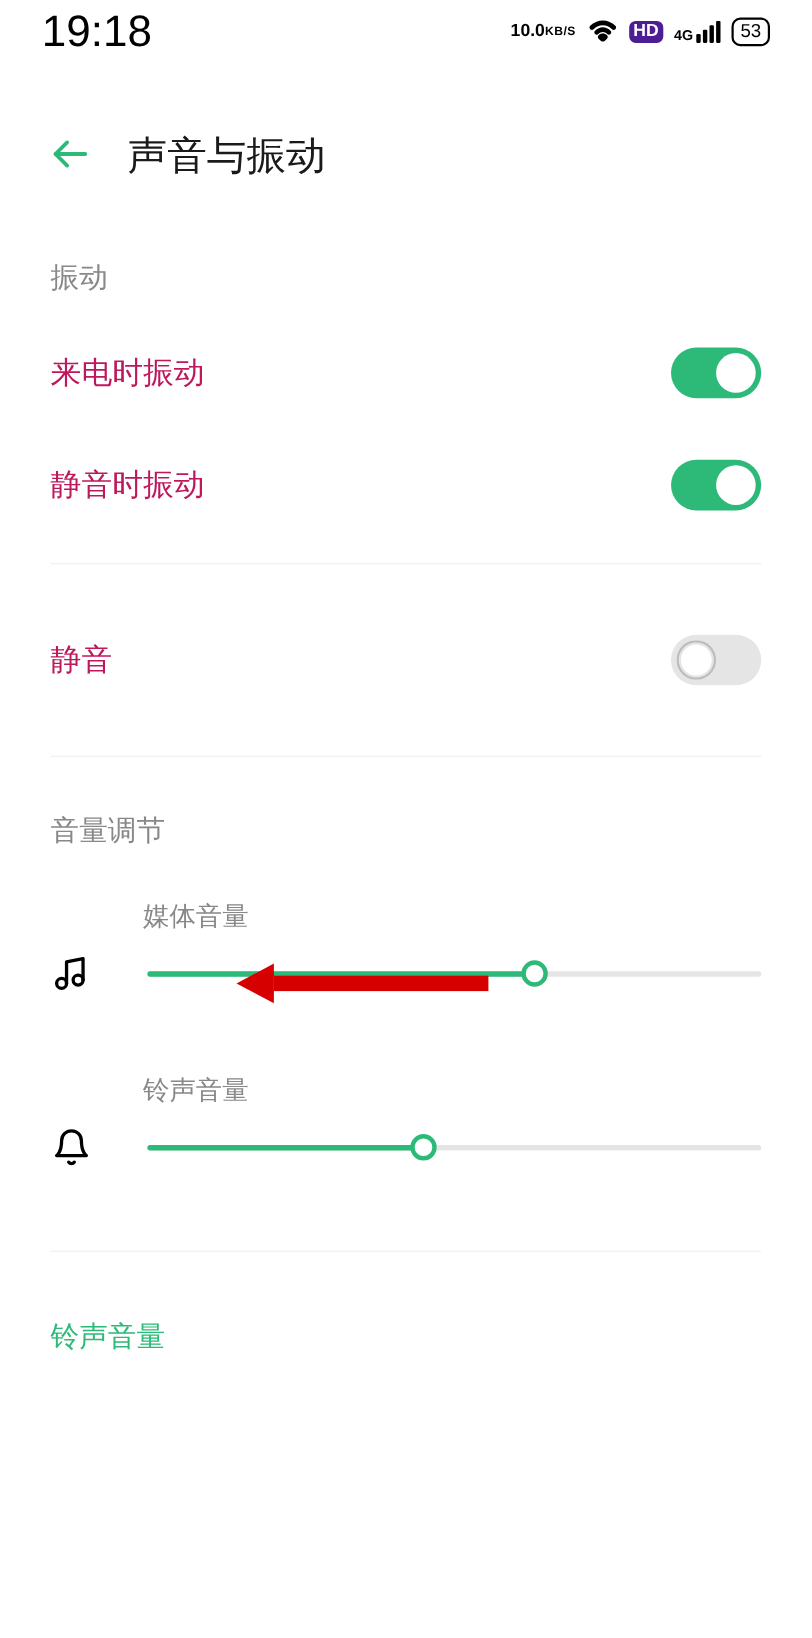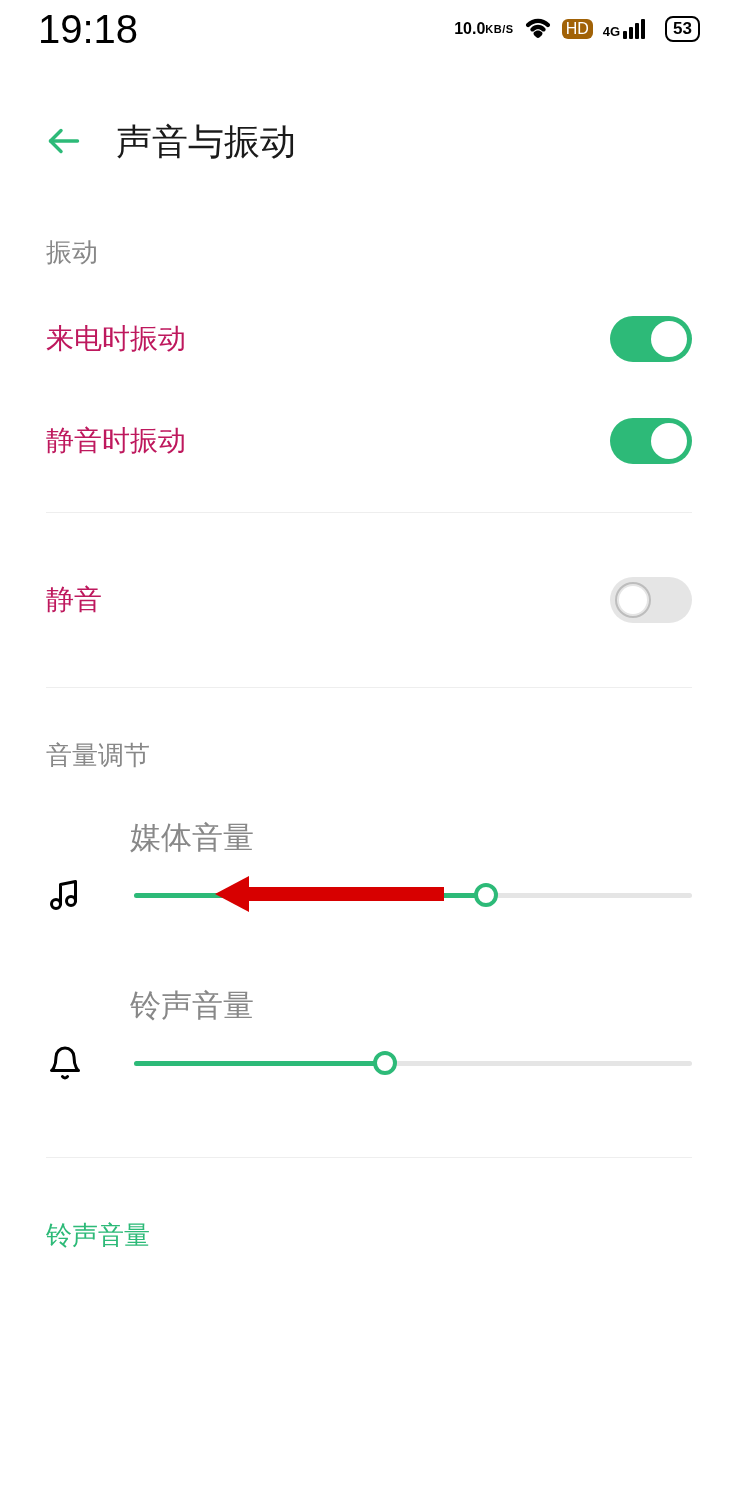--- a/index.html
+++ b/index.html
@@ -38,25 +38,25 @@
     .kbs {
       display: inline-flex;
       align-items: center;
       font-size: 15px;
       line-height: 1;
       font-weight: 600;
     }
     .kbs .top { font-size: 16px; }
     .kbs .bot { font-size: 11px; letter-spacing: 0.5px; }
     .hd-badge {
-      background: #a16207;
+      background: #4c1d95;
       color: #fff;
       border-radius: 6px;
       font-size: 16px;
-      font-weight: 400;
+      font-weight: 700;
       padding: 2px 4px;
       line-height: 1;
       text-align: center;
     }
     .signal-4g {
       display: flex;
       align-items: flex-end;
       gap: 2px;
     }
     .signal-label { font-size: 13px; font-weight: 600; margin-right: 1px; }
@@ -64,23 +64,22 @@
     .signal-bars span { width: 4px; background: #000; border-radius: 1px; }
     .signal-bars span:nth-child(1){height:8px}
     .signal-bars span:nth-child(2){height:12px}
     .signal-bars span:nth-child(3){height:16px}
     .signal-bars span:nth-child(4){height:20px}
     .battery {
       border: 2px solid #000;
       border-radius: 8px;
       padding: 1px 6px;
       font-size: 17px;
-      font-weight: 700;
-      position: relative;
-      margin-left: 10px;
+      font-weight: 400;
+      position: relative;
     }
 
     
     .header {
       display: flex;
       align-items: center;
       padding: 60px 46px 50px 46px;
       gap: 34px;
     }
     .back-arrow {
@@ -157,21 +156,21 @@
 
     
     .volume-block {
       padding: 0 46px 10px 46px;
     }
     .volume-item {
       padding-top: 26px;
       padding-bottom: 46px;
     }
     .volume-title {
-      font-size: 31px;
+      font-size: 24px;
       color: #888;
       margin-left: 84px;
       margin-bottom: 18px;
     }
     .volume-row {
       display: flex;
       align-items: center;
       gap: 50px;
     }
     .volume-icon {

